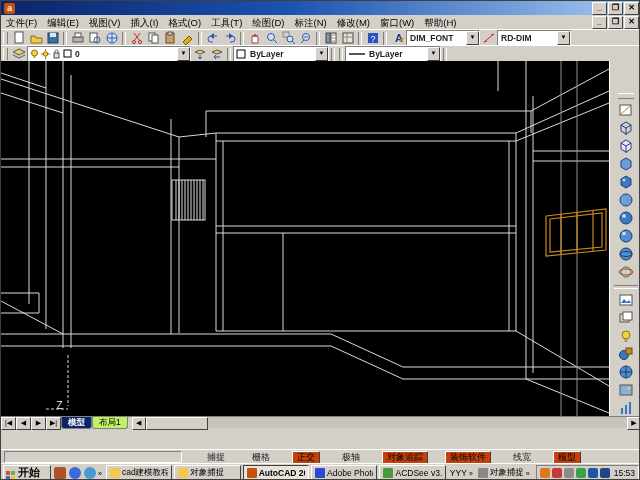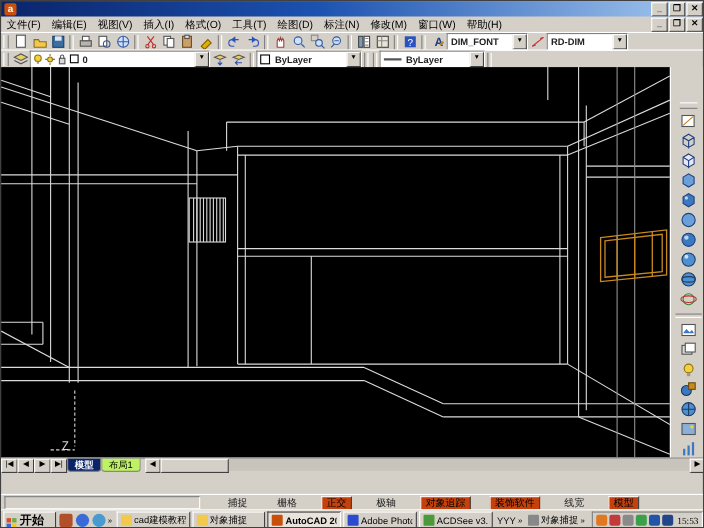--- a/index.html
+++ b/index.html
@@ -1,19 +1,19 @@
 <!DOCTYPE html>
 <html><head>
 <meta charset="utf-8">
 <style>
   html,body{margin:0;padding:0;background:#808080;}
   #app{position:relative;width:640px;height:480px;background:#d4d0c8;font-family:"Liberation Sans",sans-serif;overflow:hidden;border:1px solid #404040;box-sizing:border-box;}
   .abs{position:absolute;}
   .raised{border:1px solid;border-color:#ffffff #404040 #404040 #ffffff;background:#d4d0c8;}
-  .sunken{border:1px solid;border-color:#808080 #ffffff #ffffff #808080;font-family:Liberation Serif, serif;}
+  .sunken{border:1px solid;border-color:#808080 #ffffff #ffffff #808080;}
   
   #titlebar{left:0;top:0;width:640px;height:14px;background:linear-gradient(90deg,#0a246a,#1c52b0 45%,#a6caf0);display:flex;align-items:center;color:#fff;font-size:9px;font-weight:bold;white-space:nowrap;overflow:hidden;}
   #titlebar .appicon{width:11px;height:11px;margin:0 3px;background:#c8500a;border-radius:2px;color:#fff;font-size:9px;line-height:11px;text-align:center;font-weight:bold;flex:0 0 auto;}
   .winbtn{width:13px;height:11px;font-size:8px;line-height:9px;text-align:center;color:#000;font-weight:bold;margin-left:1px;flex:0 0 auto;}
   #titlebuttons{margin-left:auto;display:flex;margin-right:2px;}
   
   #menubar{left:0;top:14px;width:640px;height:14px;display:flex;align-items:center;font-size:9.5px;color:#000;}
   .menuitem{padding:0 5px;height:13px;line-height:13px;}
   #docbuttons{margin-left:auto;display:flex;margin-right:2px;}
   

